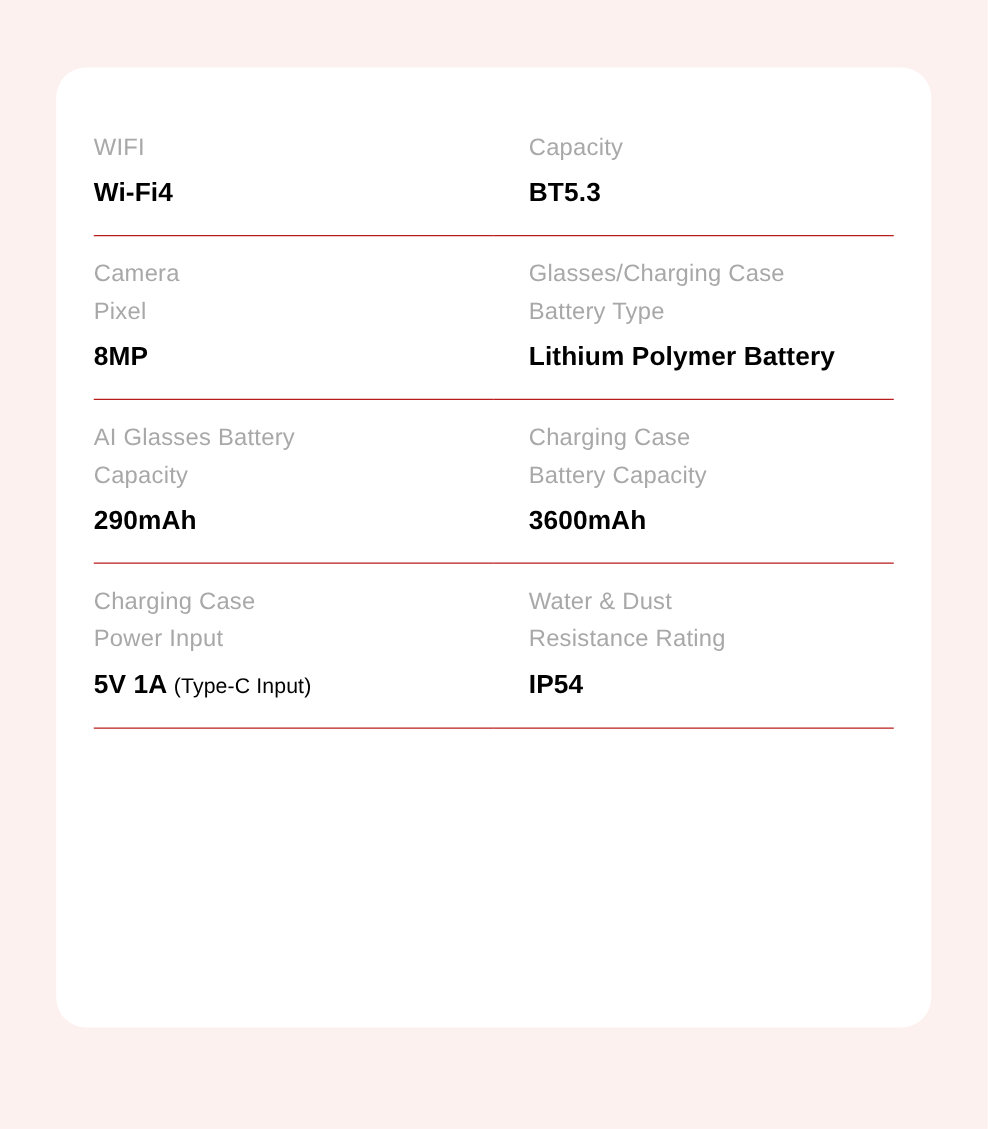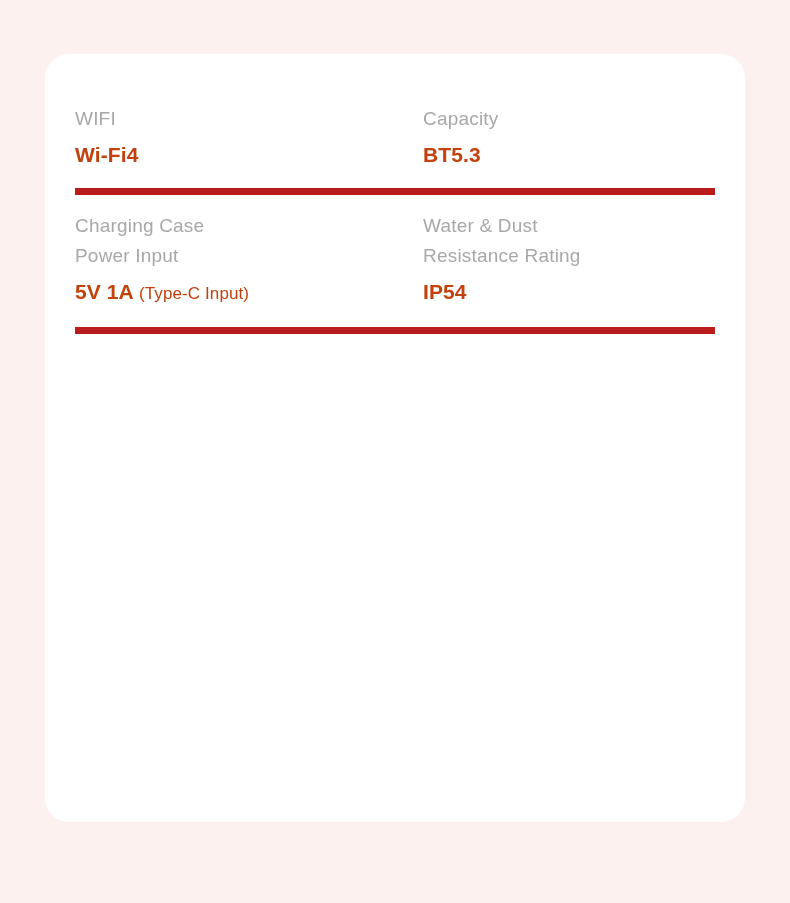--- a/index.html
+++ b/index.html
@@ -29,21 +29,21 @@
     background: #ffffff;
     border-radius: 24px;
     box-sizing: border-box;
     padding: 42px 30px 0 30px;
   }
   .spec-table {
     width: 100%;
     border-collapse: collapse;
   }
   .spec-row {
-    border-bottom: 7px solid #b91c1c;
+    border-bottom: 1px solid #b91c1c;
   }
   .spec-row:first-child .spec-cell {
     padding-top: 8px;
   }
   .spec-cell {
     width: 50%;
     vertical-align: top;
     padding: 16px 0 18px 0;
     box-sizing: border-box;
   }
@@ -52,21 +52,21 @@
   }
   .spec-label {
     color: #a8a8a8;
     font-size: 19px;
     line-height: 30px;
     font-weight: 400;
     letter-spacing: 0.2px;
     white-space: pre-line;
   }
   .spec-value {
-    color: #c2410c;
+    color: #000000;
     font-size: 21px;
     line-height: 30px;
     font-weight: 700;
     letter-spacing: 0.1px;
     margin-top: 6px;
     white-space: pre-line;
   }
   .spec-value .suffix {
     font-size: 17px;
     font-weight: 400;
@@ -89,21 +89,45 @@
           <td class="spec-cell">
             <div class="spec-label">WIFI</div>
             <div class="spec-value">Wi-Fi4</div>
           </td>
           <td class="spec-cell right">
             <div class="spec-label">Capacity</div>
             <div class="spec-value">BT5.3</div>
           </td>
         </tr>
 
+        <tr class="spec-row">
+          <td class="spec-cell">
+            <div class="spec-label">Camera
+Pixel</div>
+            <div class="spec-value">8MP</div>
+          </td>
+          <td class="spec-cell right">
+            <div class="spec-label">Glasses/Charging Case
+Battery Type</div>
+            <div class="spec-value">Lithium Polymer Battery</div>
+          </td>
+        </tr>
 
+        <tr class="spec-row">
+          <td class="spec-cell">
+            <div class="spec-label">AI Glasses Battery
+Capacity</div>
+            <div class="spec-value">290mAh</div>
+          </td>
+          <td class="spec-cell right">
+            <div class="spec-label">Charging Case
+Battery Capacity</div>
+            <div class="spec-value">3600mAh</div>
+          </td>
+        </tr>
 
         <tr class="spec-row">
           <td class="spec-cell">
             <div class="spec-label">Charging Case
 Power Input</div>
             <div class="spec-value"><span>5V 1A</span> <span class="suffix">(Type-C Input)</span></div>
           </td>
           <td class="spec-cell right">
             <div class="spec-label">Water &amp; Dust
 Resistance Rating</div>

